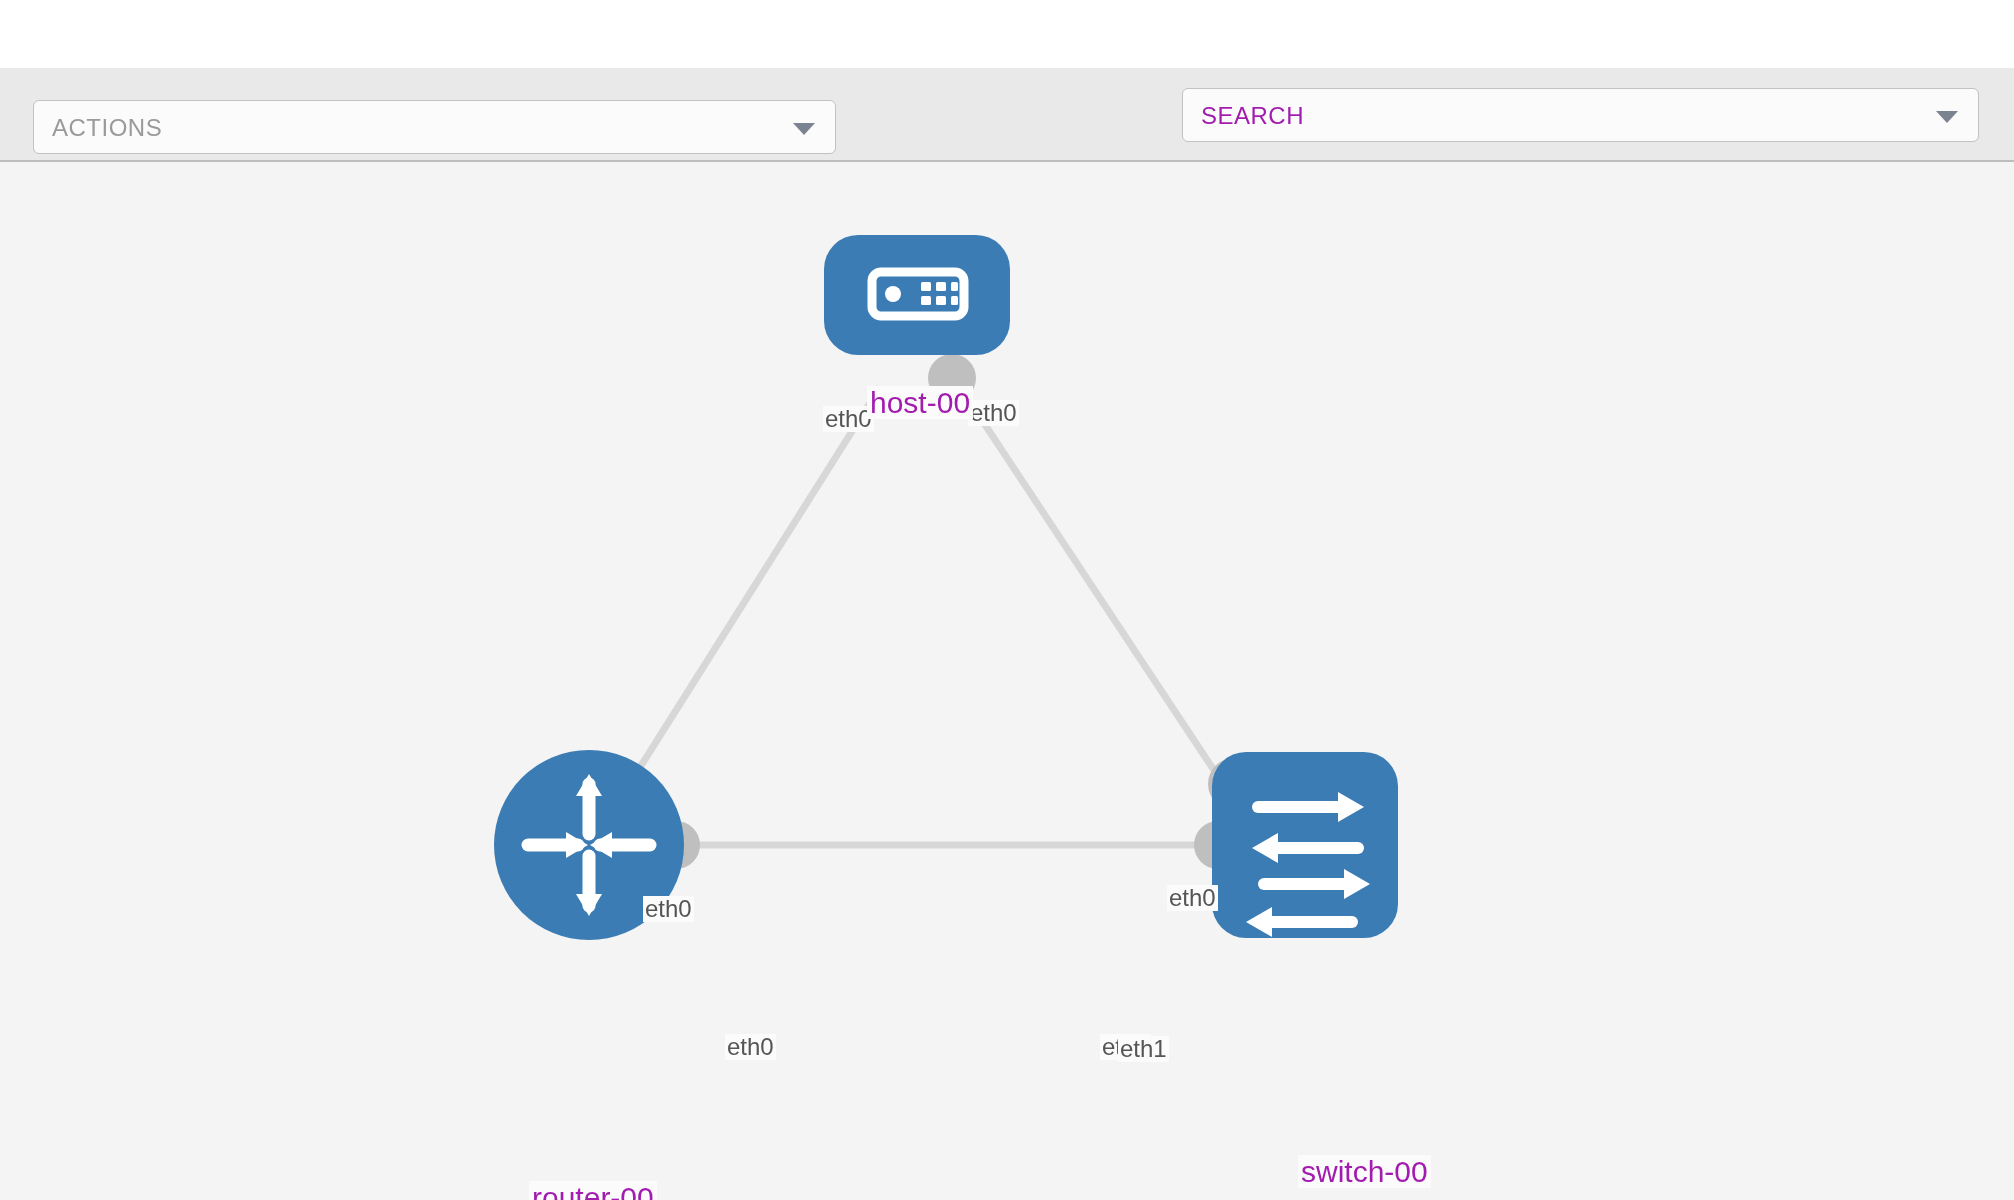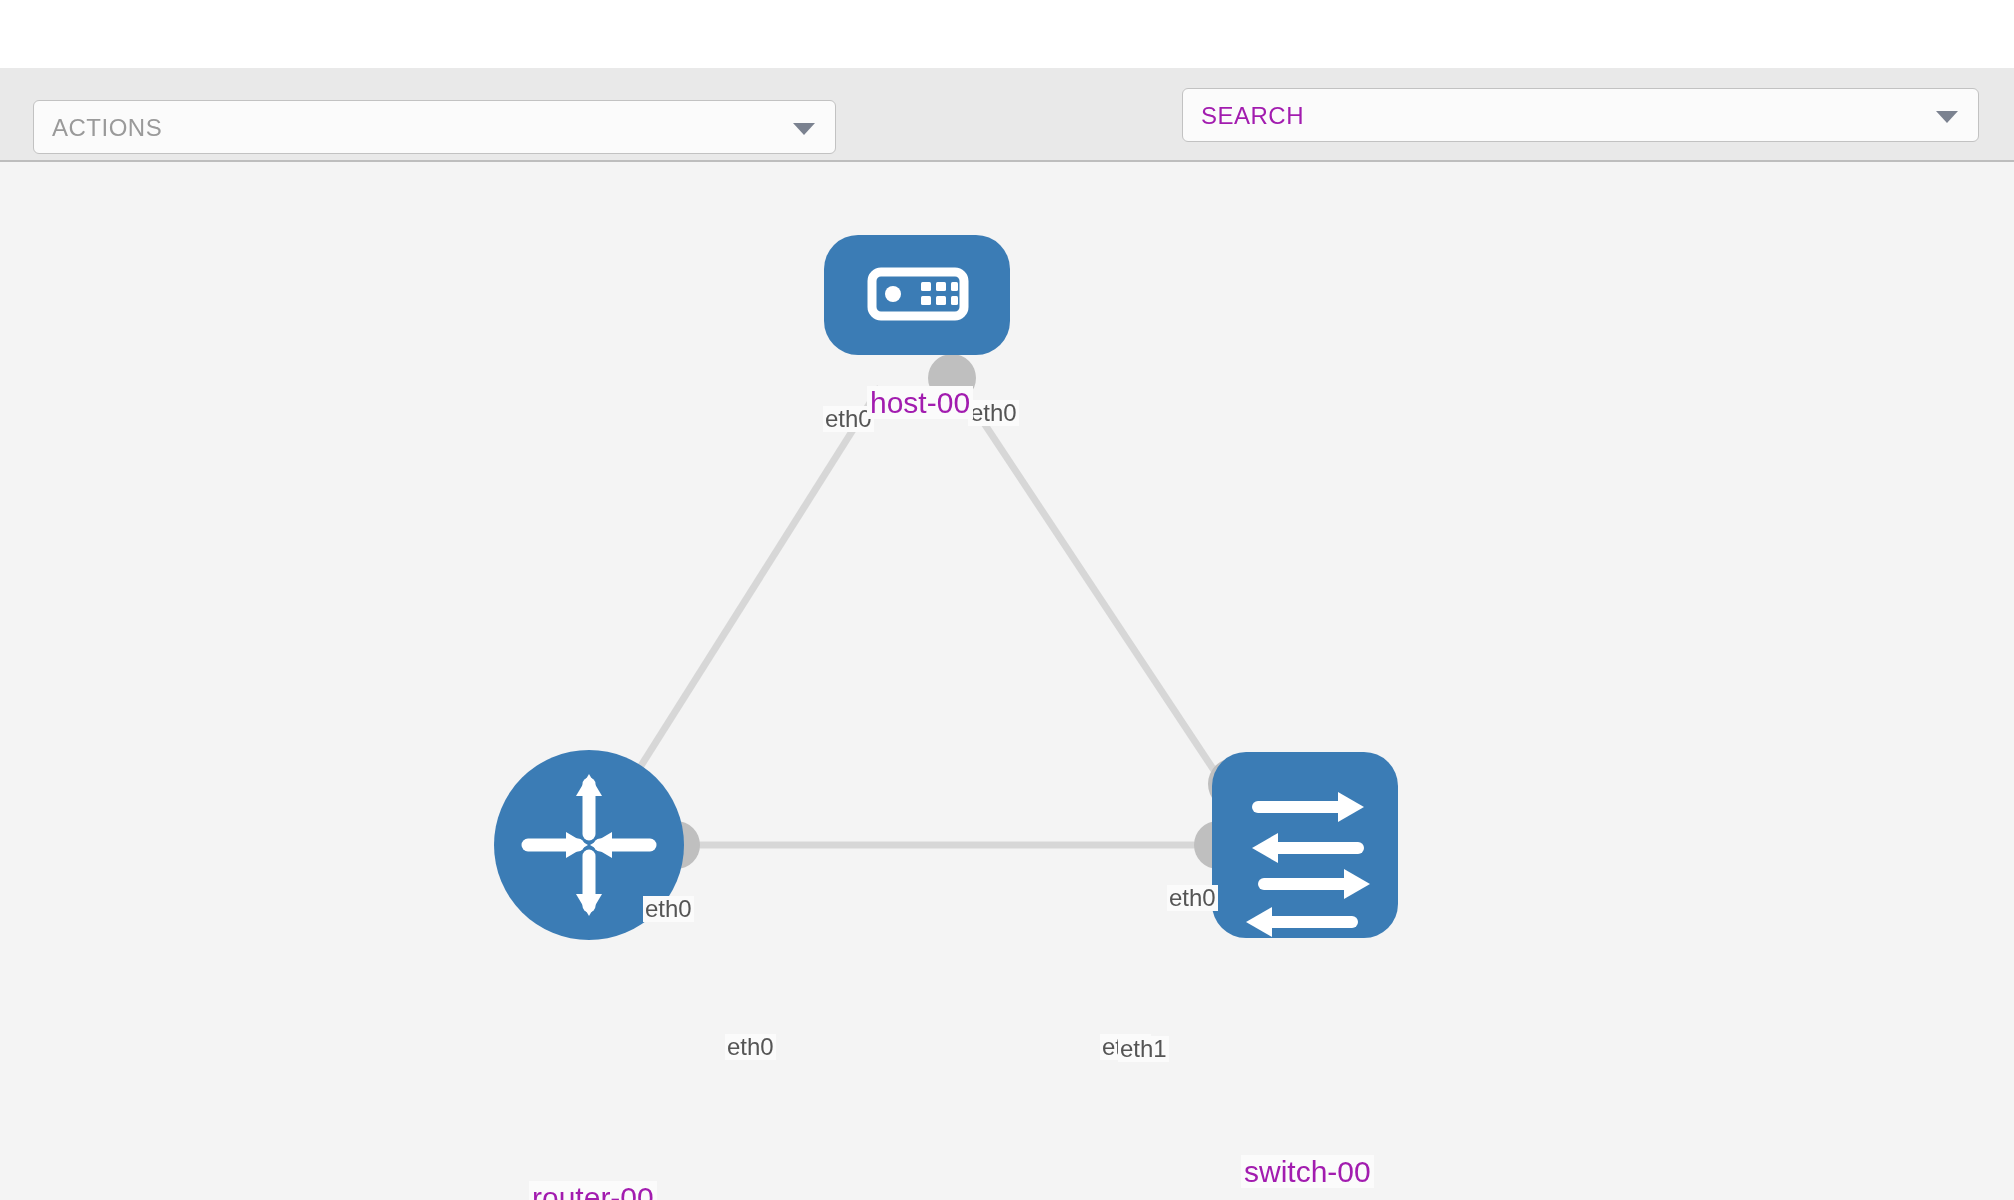--- a/index.html
+++ b/index.html
@@ -238,21 +238,21 @@
     <div class="node-label" style="left:867px; top:224px;">host-00</div>
 
     <div class="edge-label" style="left:643px; top:734px;">eth0</div>
     <div class="edge-label" style="left:1167px; top:723px;">eth0</div>
 
     <div class="edge-label" style="left:725px; top:872px;">eth0</div>
     <div class="edge-label" style="left:1100px; top:872px;">eth0</div>
     <div class="edge-label" style="left:1118px; top:874px;">eth1</div>
 
     <div class="node-label" style="left:529px; top:1019px;">router-00</div>
-    <div class="node-label" style="left:1241px; top:993px;">switch-00</div>
+    <div class="node-label" style="left:1298px; top:993px;">switch-00</div>
 
     <div class="zoom-panel">
       <div class="zoom-value">130%</div>
       <div class="zoom-minus"></div>
       <div class="zoom-track">
         <div class="zoom-thumb" style="left: 61%;"></div>
       </div>
       <div class="zoom-plus"></div>
     </div>
 

